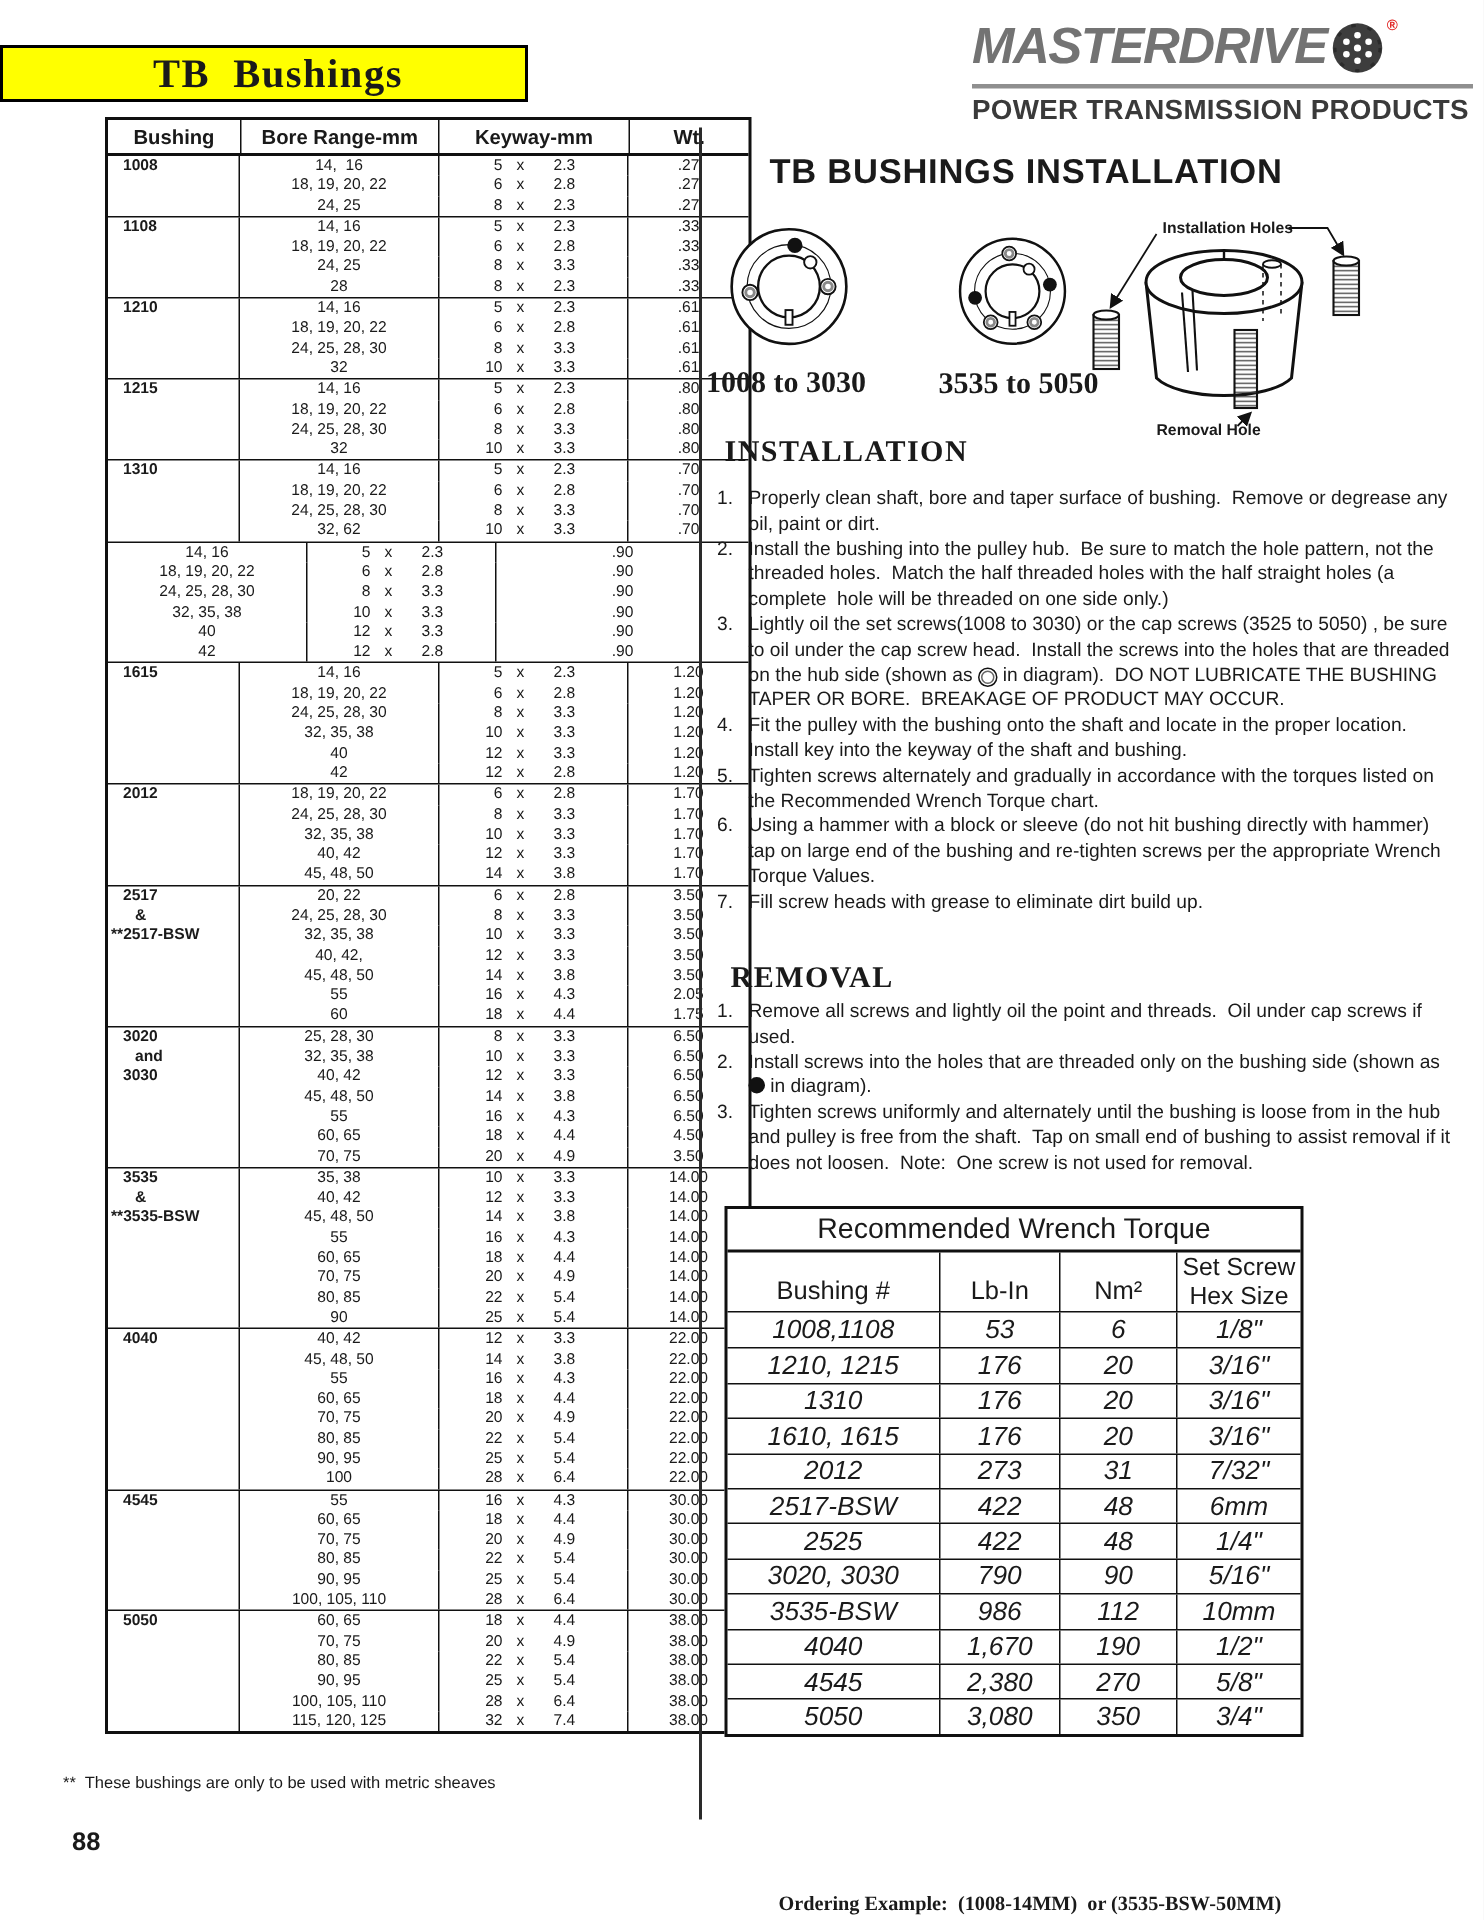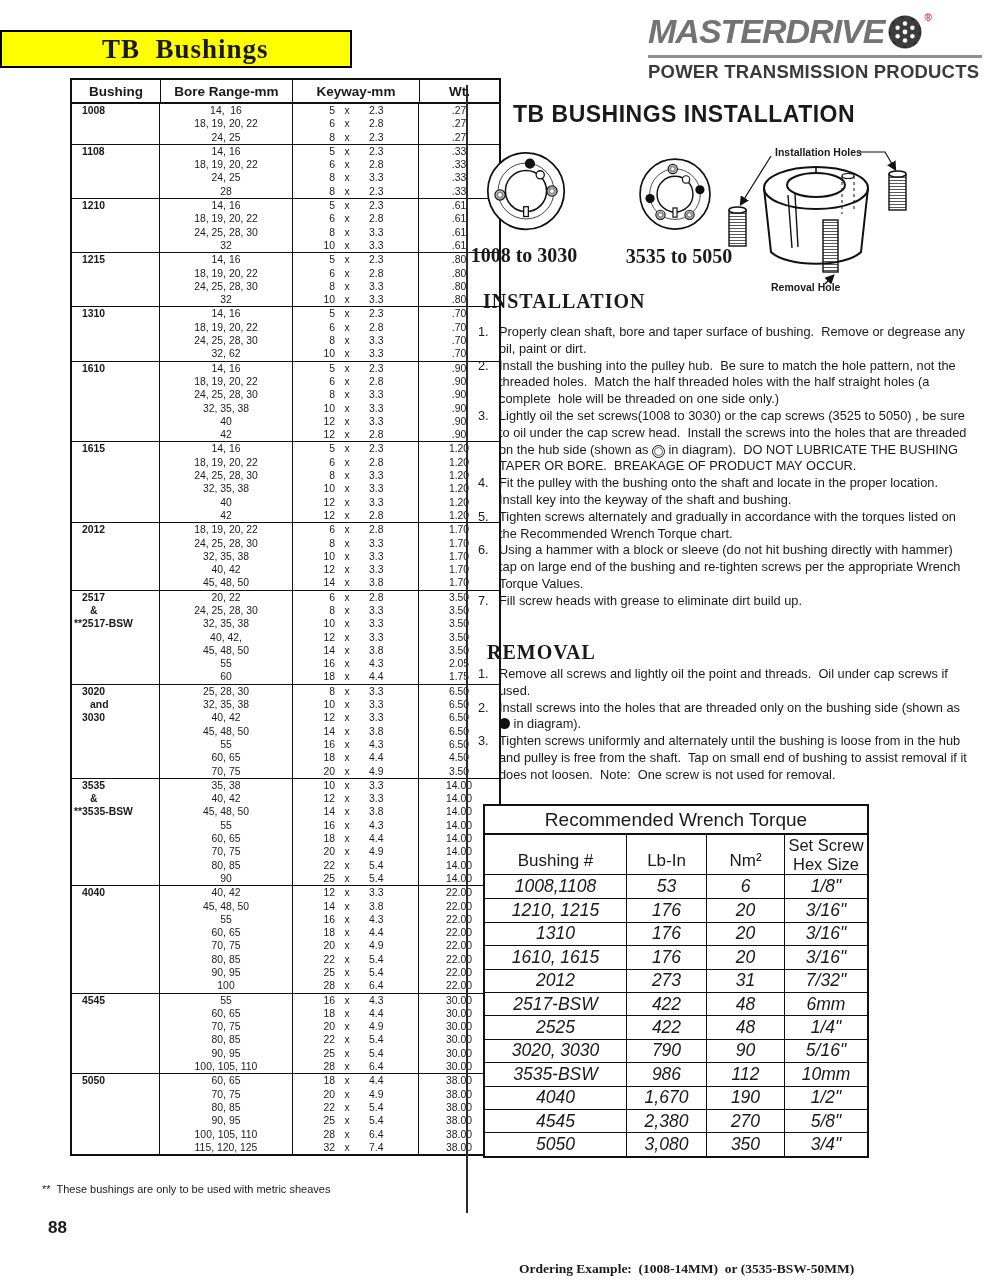--- a/index.html
+++ b/index.html
@@ -325,23 +325,20 @@
               <div class="kw">
                 <span class="n">10</span>
                 <span class="x">x</span>
                 <span class="v">3.3</span>
               </div>
               <div class="wt">.70</div>
             </div>
           </div>
         </div>
         <div class="bgroup">
-          <div class="blabel">
-            <div class="tlabline">1610</div>
-          </div>
           <div class="brows">
             <div class="brow">
               <div class="bore">14, 16</div>
               <div class="kw">
                 <span class="n">5</span>
                 <span class="x">x</span>
                 <span class="v">2.3</span>
               </div>
               <div class="wt">.90</div>
             </div>

